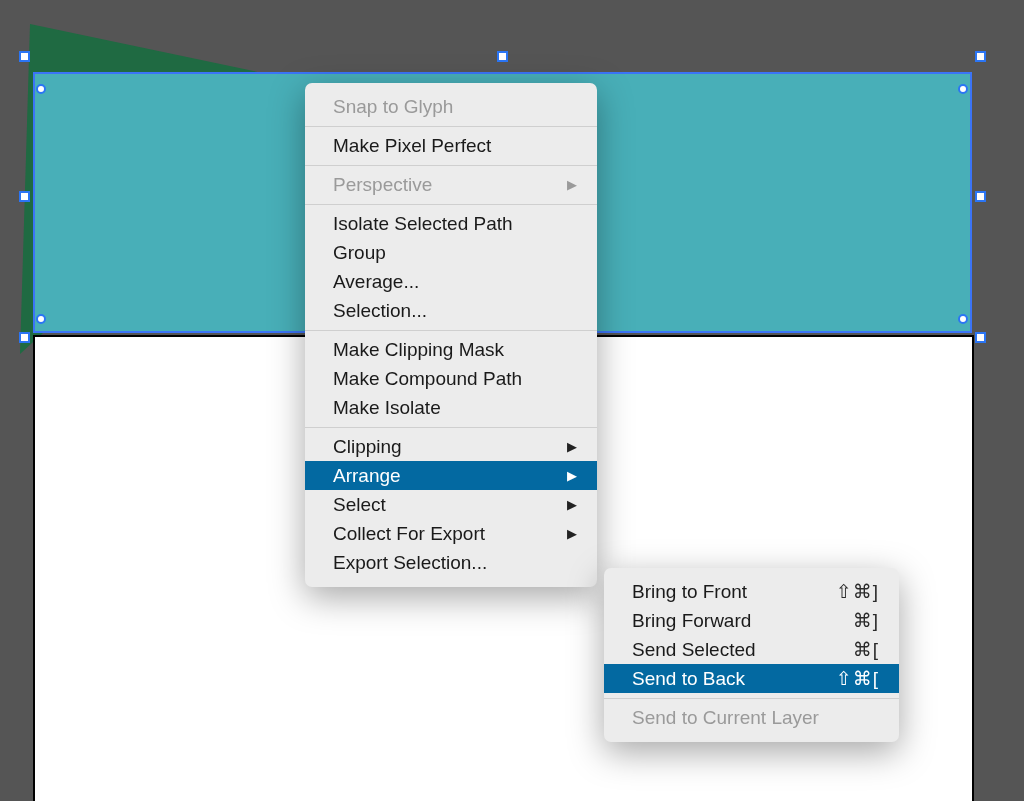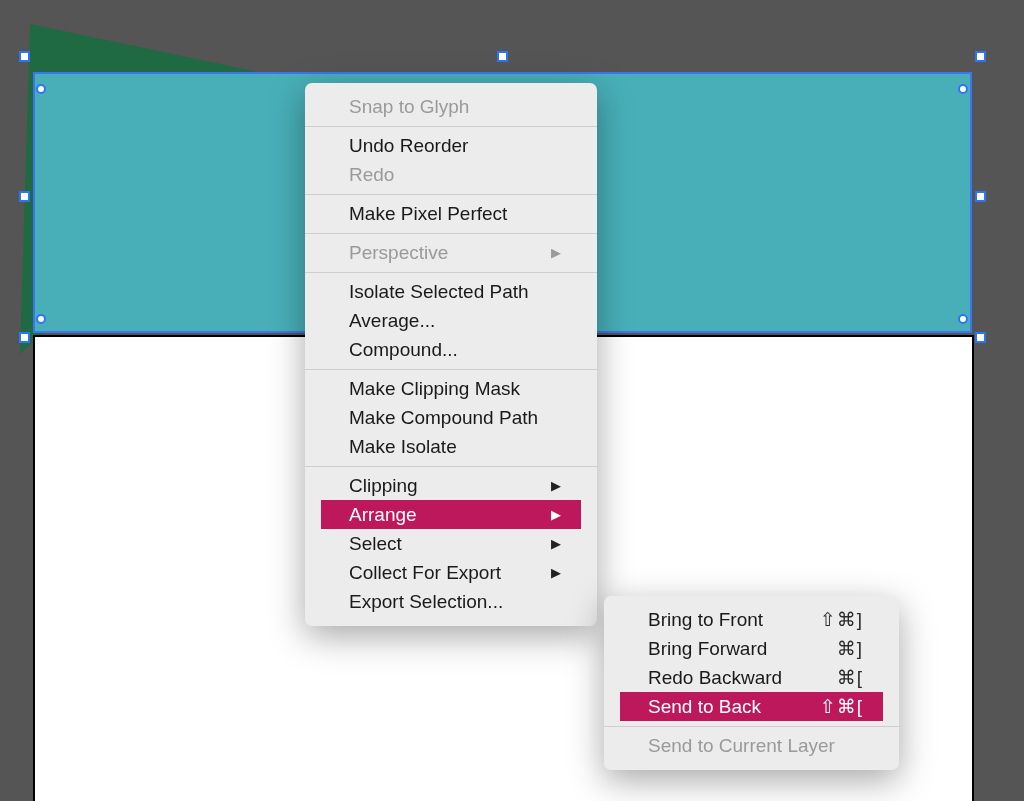--- a/index.html
+++ b/index.html
@@ -15,33 +15,33 @@
   .sel-handle{position:absolute;width:11px;height:11px;background:#fff;border:2px solid #2b75f4;box-sizing:border-box;}
   .sel-handle.tl{left:-6px;top:-6px}.sel-handle.tm{left:calc(50% - 6px);top:-6px}.sel-handle.tr{right:-6px;top:-6px}
   .sel-handle.ml{left:-6px;top:calc(50% - 6px)}.sel-handle.mr{right:-6px;top:calc(50% - 6px)}
   .sel-handle.bl{left:-6px;bottom:-6px}.sel-handle.bm{left:calc(50% - 6px);bottom:-6px}.sel-handle.br{right:-6px;bottom:-6px}
   
   .anchor{position:absolute;width:10px;height:10px;border:2px solid #2b75f4;border-radius:50%;background:#fff;box-sizing:border-box;}
   .anchor.a1{left:36px;top:84px}.anchor.a2{left:958px;top:84px}
   .anchor.a3{left:36px;top:314px}.anchor.a4{left:958px;top:314px}
   
   .menu{position:absolute;background:#ececec;border-radius:7px;box-shadow:0 10px 35px rgba(0,0,0,.35);padding:5px 0;font-size:19px;color:#1a1a1a;}
-  .menu .grp{border-top:1px solid #cfcfcf;padding:4px 16px 5px;}
+  .menu .grp{border-top:1px solid #cfcfcf;padding:4px 0 5px;}
   .menu .grp:first-child{border-top:none;}
   .menu .item{display:flex;align-items:center;justify-content:space-between;height:29px;padding:0 20px 0 28px;white-space:nowrap;cursor:default;}
   .menu .item .lbl{flex:none;}
   .menu .item .arrow{margin-left:auto;font-size:13px;color:#222;padding-left:30px;}
   .menu .item .short{margin-left:auto;font-size:19px;color:#2a2a2a;letter-spacing:1px;padding-left:30px;}
   .menu .item.disabled{color:#9a9a9a;}
   .menu .item.disabled .arrow{color:#9a9a9a;}
-  .menu .item.highlight{background:#be185d;color:#fff;}
+  .menu .item.highlight{background:#0369a1;color:#fff;}
   .menu .item.highlight .arrow{color:#fff;}
   .menu .item.highlight .short{color:#fff;}
   .menu.main{left:305px;top:83px;width:292px;}
-  .menu.sub{left:604px;top:596px;width:295px;}
+  .menu.sub{left:604px;top:568px;width:295px;}
 </style>
 </head>
 <body>
 
 <div class="stage">
 
   <svg class="green-tri" width="310" height="340">
     <polygon points="20,0 305,60 10,330" fill="#1f6a42"></polygon>
   </svg>
 
@@ -66,46 +66,41 @@
   </div>
 
   <div class="menu main" id="main-menu">
       <div class="grp">
         <div class="item disabled">
           <span class="lbl">Snap to Glyph</span>
         </div>
       </div>
       <div class="grp">
         <div class="item">
-          <span class="lbl">Undo Reorder</span>
-        </div>
-        <div class="item disabled">
-          <span class="lbl">Redo</span>
-        </div>
-      </div>
-      <div class="grp">
-        <div class="item">
           <span class="lbl">Make Pixel Perfect</span>
         </div>
       </div>
       <div class="grp">
         <div class="item disabled">
           <span class="lbl">Perspective</span>
           <span class="arrow">▶</span>
         </div>
       </div>
       <div class="grp">
         <div class="item">
           <span class="lbl">Isolate Selected Path</span>
         </div>
         <div class="item">
+          <span class="lbl">Group</span>
+        </div>
+        <div class="item">
           <span class="lbl">Average...</span>
         </div>
         <div class="item">
-          <span class="lbl">Compound...</span>
+          <span class="lbl">Selection...</span>
         </div>
       </div>
       <div class="grp">
         <div class="item">
           <span class="lbl">Make Clipping Mask</span>
         </div>
         <div class="item">
           <span class="lbl">Make Compound Path</span>
         </div>
         <div class="item">
@@ -139,21 +134,21 @@
       <div class="grp">
         <div class="item">
           <span class="lbl">Bring to Front</span>
           <span class="short">⇧⌘]</span>
         </div>
         <div class="item">
           <span class="lbl">Bring Forward</span>
           <span class="short">⌘]</span>
         </div>
         <div class="item">
-          <span class="lbl">Redo Backward</span>
+          <span class="lbl">Send Selected</span>
           <span class="short">⌘[</span>
         </div>
         <div class="item highlight">
           <span class="lbl">Send to Back</span>
           <span class="short">⇧⌘[</span>
         </div>
       </div>
       <div class="grp">
         <div class="item disabled">
           <span class="lbl">Send to Current Layer</span>

